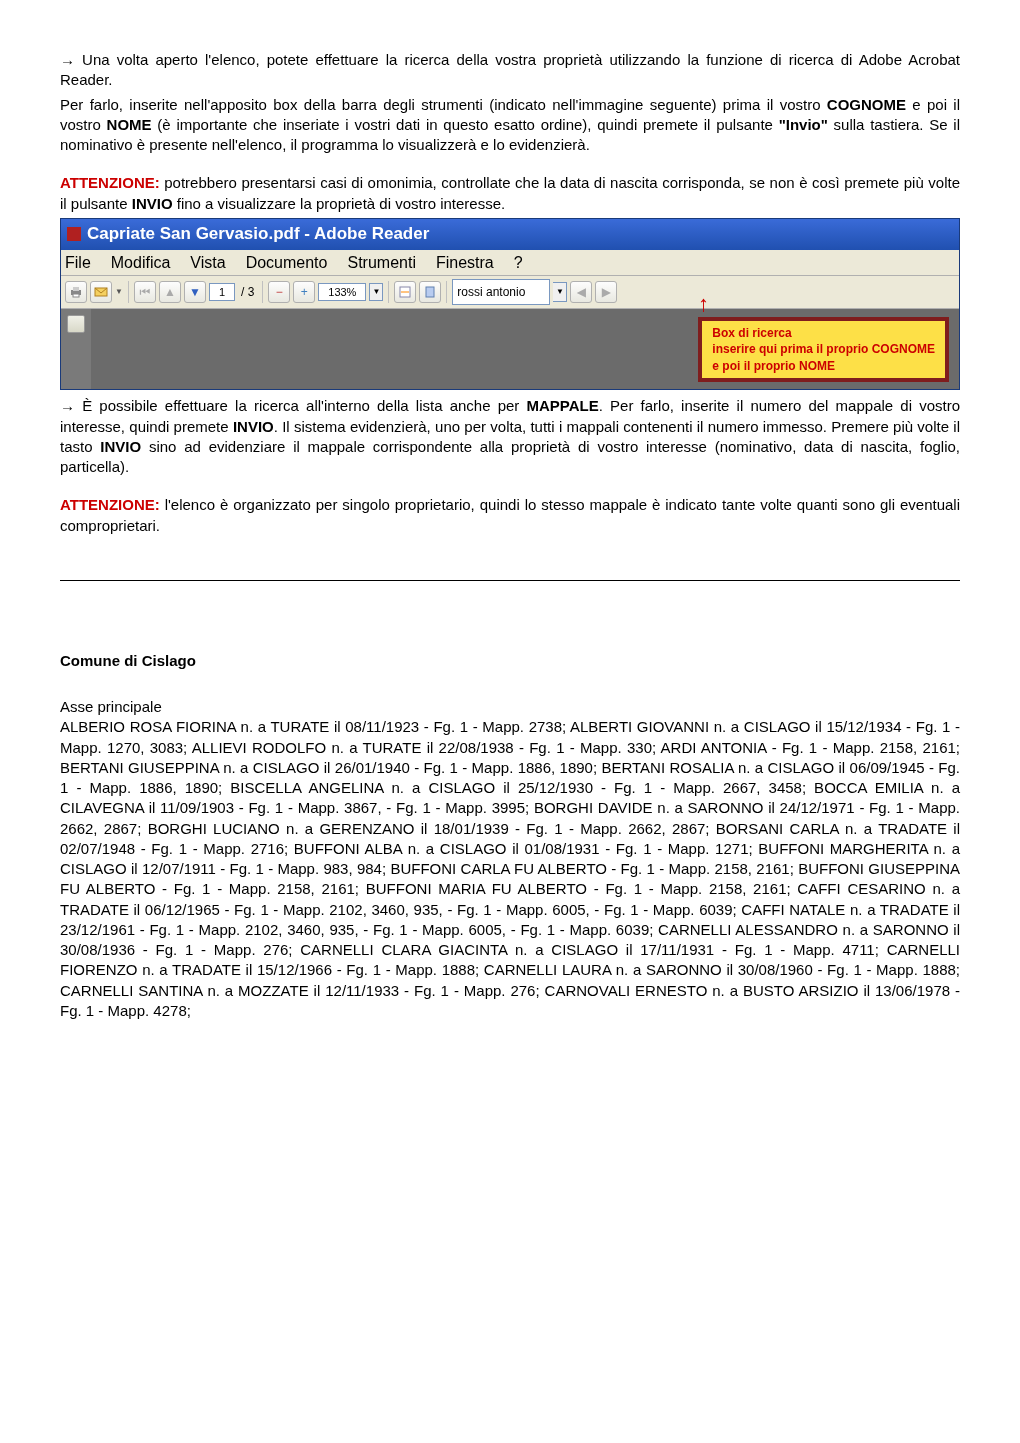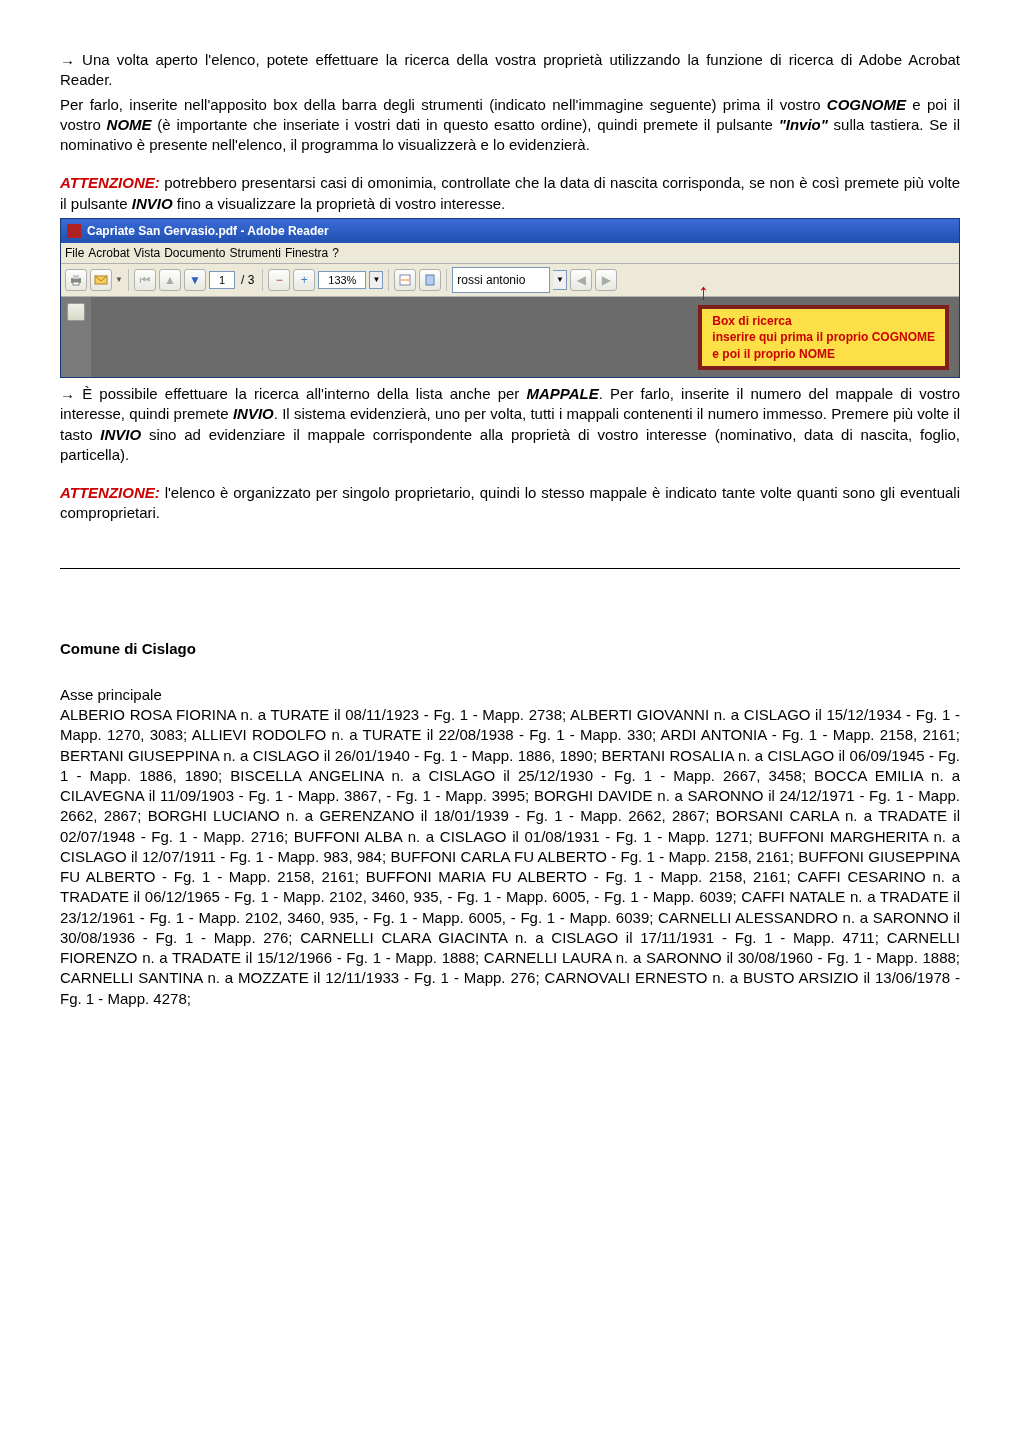--- a/index.html
+++ b/index.html
@@ -6,54 +6,54 @@
   body {
     font-family: Arial, Helvetica, sans-serif;
     background: #ffffff;
     width: 1020px;
     padding: 50px 60px;
     font-size: 15px;
     line-height: 1.35;
     color: #000;
   }
   .para { text-align: justify; margin-bottom: 4px; }
-  .bold { font-weight: bold; font-style: italic; }
+  .bold { font-weight: bold; }
   .red { color: #cc0000; }
   .arrow { font-weight: bold; }
   .gap-md { height: 14px; }
   .gap-lg { height: 26px; }
 
   
   .app-window {
     border: 1px solid #1a3a7a;
     background: #f0f0f0;
     margin: 4px 0 6px 0;
     width: 100%;
   }
   .titlebar {
     background: linear-gradient(#3a6bd8, #2050b0);
     color: #fff;
-    font-size: 12px;
+    font-size: 17px;
     font-weight: bold;
     padding: 4px 6px;
     display: flex;
     align-items: center;
     gap: 6px;
   }
   .titlebar .pdf-icon {
     width: 14px; height: 14px;
     background: #b02020;
     display: inline-block;
   }
   .menubar {
     background: #ece9d8;
-    font-size: 12px;
+    font-size: 16px;
     padding: 2px 4px;
     display: flex;
-    gap: 4px;
+    gap: 20px;
     border-bottom: 1px solid #b0b0b0;
   }
   .toolbar {
     background: #ece9d8;
     padding: 3px 4px;
     display: flex;
     align-items: center;
     gap: 3px;
     border-bottom: 1px solid #b0b0b0;
   }
@@ -171,21 +171,21 @@
   <span class="bold red">ATTENZIONE:</span><span> potrebbero presentarsi casi di omonimia, controllate che la data di nascita corrisponda, se non è così premete più volte il pulsante </span><span class="bold">INVIO</span><span> fino a visualizzare la proprietà di vostro interesse.</span>
 </div>
 
 <div class="app-window">
   <div class="titlebar">
     <span class="pdf-icon"></span>
     <span>Capriate San Gervasio.pdf - Adobe Reader</span>
   </div>
   <div class="menubar">
     <span>File</span>
-    <span>Acrobat</span>
+    <span>Modifica</span>
     <span>Vista</span>
     <span>Documento</span>
     <span>Strumenti</span>
     <span>Finestra</span>
     <span>?</span>
   </div>
   <div class="toolbar">
     <div class="tool-btn">
       <svg width="14" height="12" viewBox="0 0 14 12">
           <rect x="2" y="4" width="10" height="5" fill="#888"></rect>

